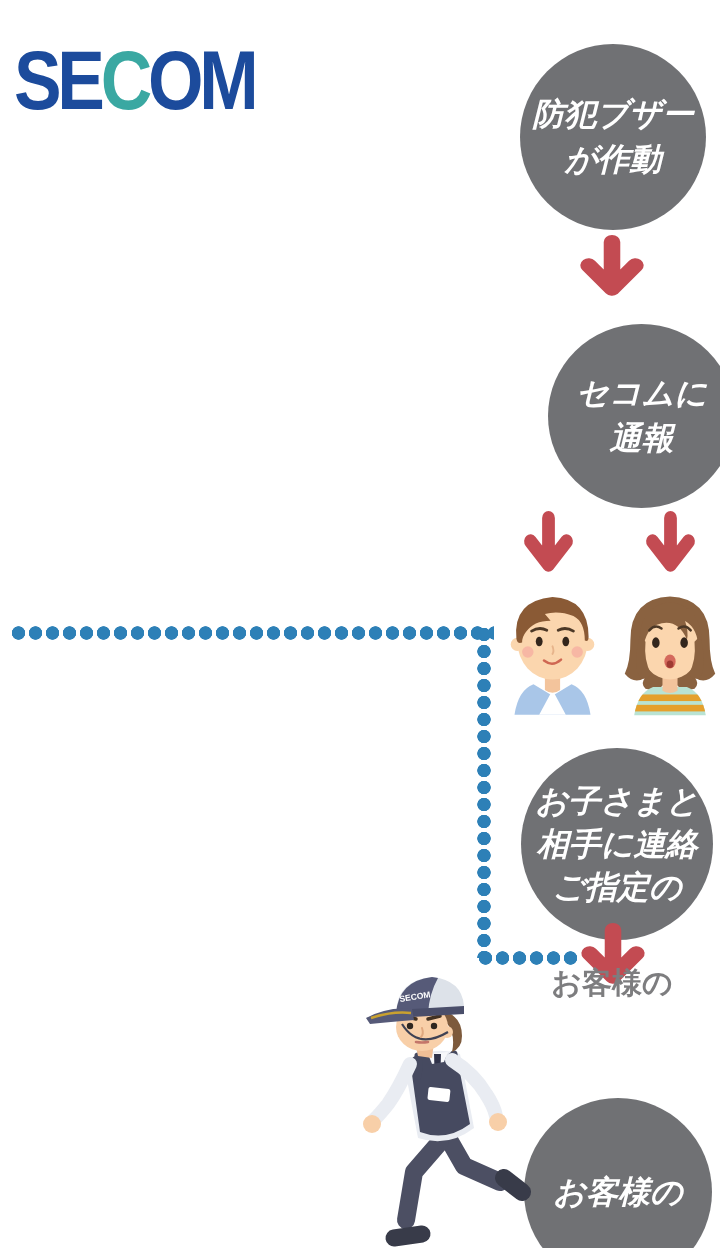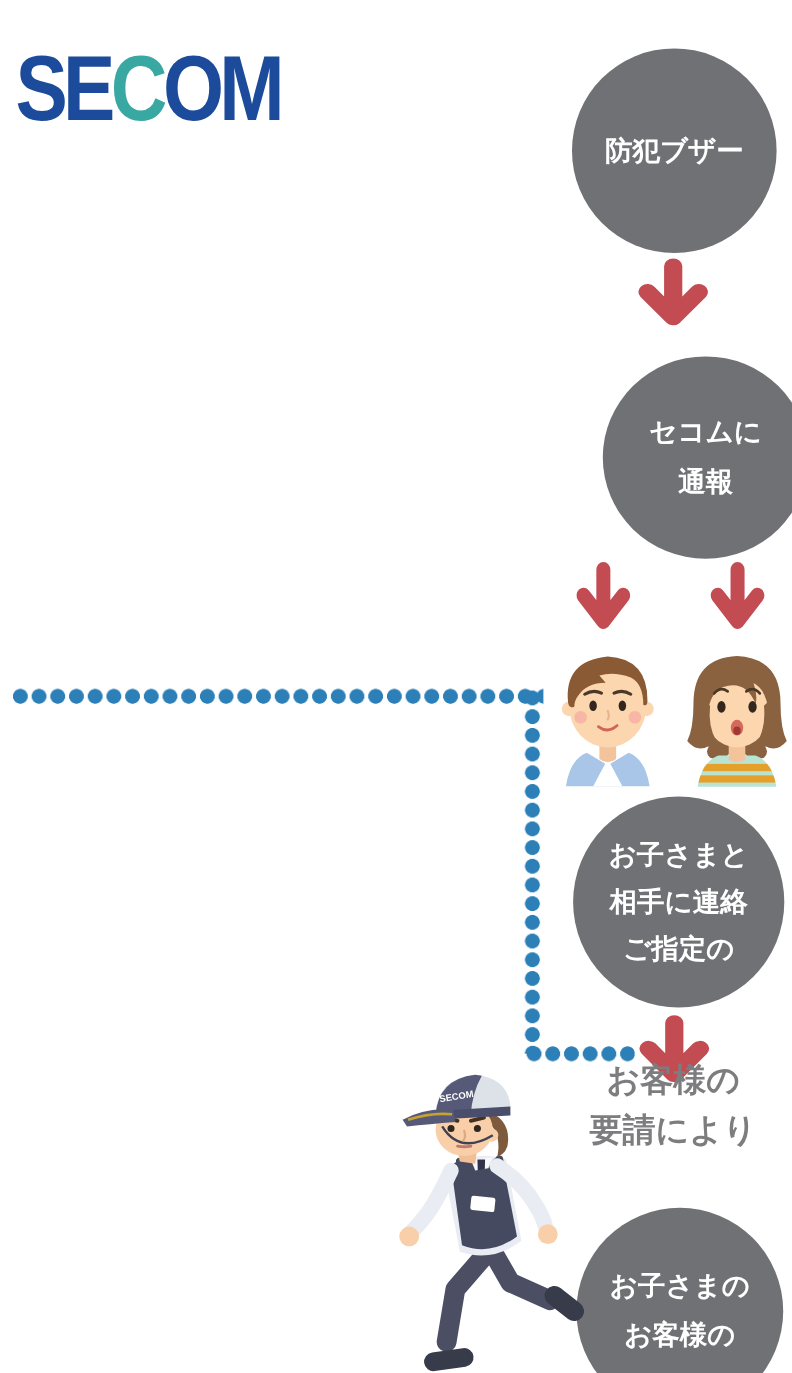--- a/index.html
+++ b/index.html
@@ -9,24 +9,24 @@
   
   .logo{position:absolute;left:14px;top:2px;font-size:84px;font-weight:700;
         letter-spacing:-5px;transform:scaleX(0.85);transform-origin:left top;line-height:1;
         white-space:nowrap;}
   .logo .b{color:#1c4b9c;}
   .logo .t{color:#3aa8a2;}
 
   
   .circle{position:absolute;border-radius:50%;background:#707174;color:#ffffff;
           display:flex;flex-direction:column;align-items:center;justify-content:center;
-          text-align:center;font-weight:700;font-size:25px;line-height:45px;}
+          text-align:center;font-weight:700;font-size:32px;line-height:45px;font-style:italic;}
   .c1{left:520px;top:8px;width:186px;height:186px;}
   .c2{left:548px;top:288px;width:187px;height:184px;}
-  .c3{left:521px;top:688px;width:192px;height:192px;line-height:43px;}
+  .c3{left:521px;top:712px;width:192px;height:192px;line-height:43px;}
   .c4{left:524px;top:1062px;width:188px;height:188px;}
 
   
   .arrow{position:absolute;}
   .a1{left:575px;top:196px;}
   .aL{left:520px;top:472px;}
   .aR{left:642px;top:472px;}
   .a3{left:576px;top:884px;}
 
   
@@ -58,20 +58,21 @@
 <div class="canvas">
 
   <div class="logo"><span class="b">SE</span><span class="t">C</span><span class="b">OM</span></div>
 
   <div class="dots-h dh1"></div>
   <div class="dots-v dv1"></div>
   <div class="dots-h dh2"></div>
 
   <div class="circle c1">
     <span>防犯ブザー</span>
+    <span>が作動</span>
   </div>
 
   <svg class="arrow a1" width="74" height="70" viewBox="0 0 76 84" preserveAspectRatio="none">
     <path d="M38 12 V50 M14 40 L38 68 L62 40" stroke="#c34b52" stroke-width="17" fill="none" stroke-linecap="round" stroke-linejoin="round"></path>
   </svg>
 
   <div class="circle c2">
     <span>セコムに</span>
     <span>通報</span>
   </div>
@@ -127,25 +128,23 @@
     <span>相手に連絡</span>
     <span>ご指定の</span>
   </div>
 
   <svg class="arrow a3" width="74" height="70" viewBox="0 0 76 84" preserveAspectRatio="none">
     <path d="M38 12 V50 M14 40 L38 68 L62 40" stroke="#c34b52" stroke-width="17" fill="none" stroke-linecap="round" stroke-linejoin="round"></path>
   </svg>
 
   <div class="note">
     <span>お客様の</span>
-    <span>要請により</span>
   </div>
 
   <div class="circle c4">
-    <span>お子さまの</span>
     <span>お客様の</span>
   </div>
 
   <svg class="illus guard" width="185" height="285" viewBox="0 0 185 285">
 
     <path d="M100 166 L116 194 L152 210" stroke="#4c4f63" stroke-width="18" fill="none" stroke-linecap="round" stroke-linejoin="round"></path>
     <path d="M156 206 L174 220" stroke="#383b49" stroke-width="18" stroke-linecap="round"></path>
 
     <path d="M92 170 L66 200 L58 248" stroke="#4c4f63" stroke-width="18" fill="none" stroke-linecap="round" stroke-linejoin="round"></path>
     <path d="M46 266 L74 262" stroke="#383b49" stroke-width="17" stroke-linecap="round"></path>

